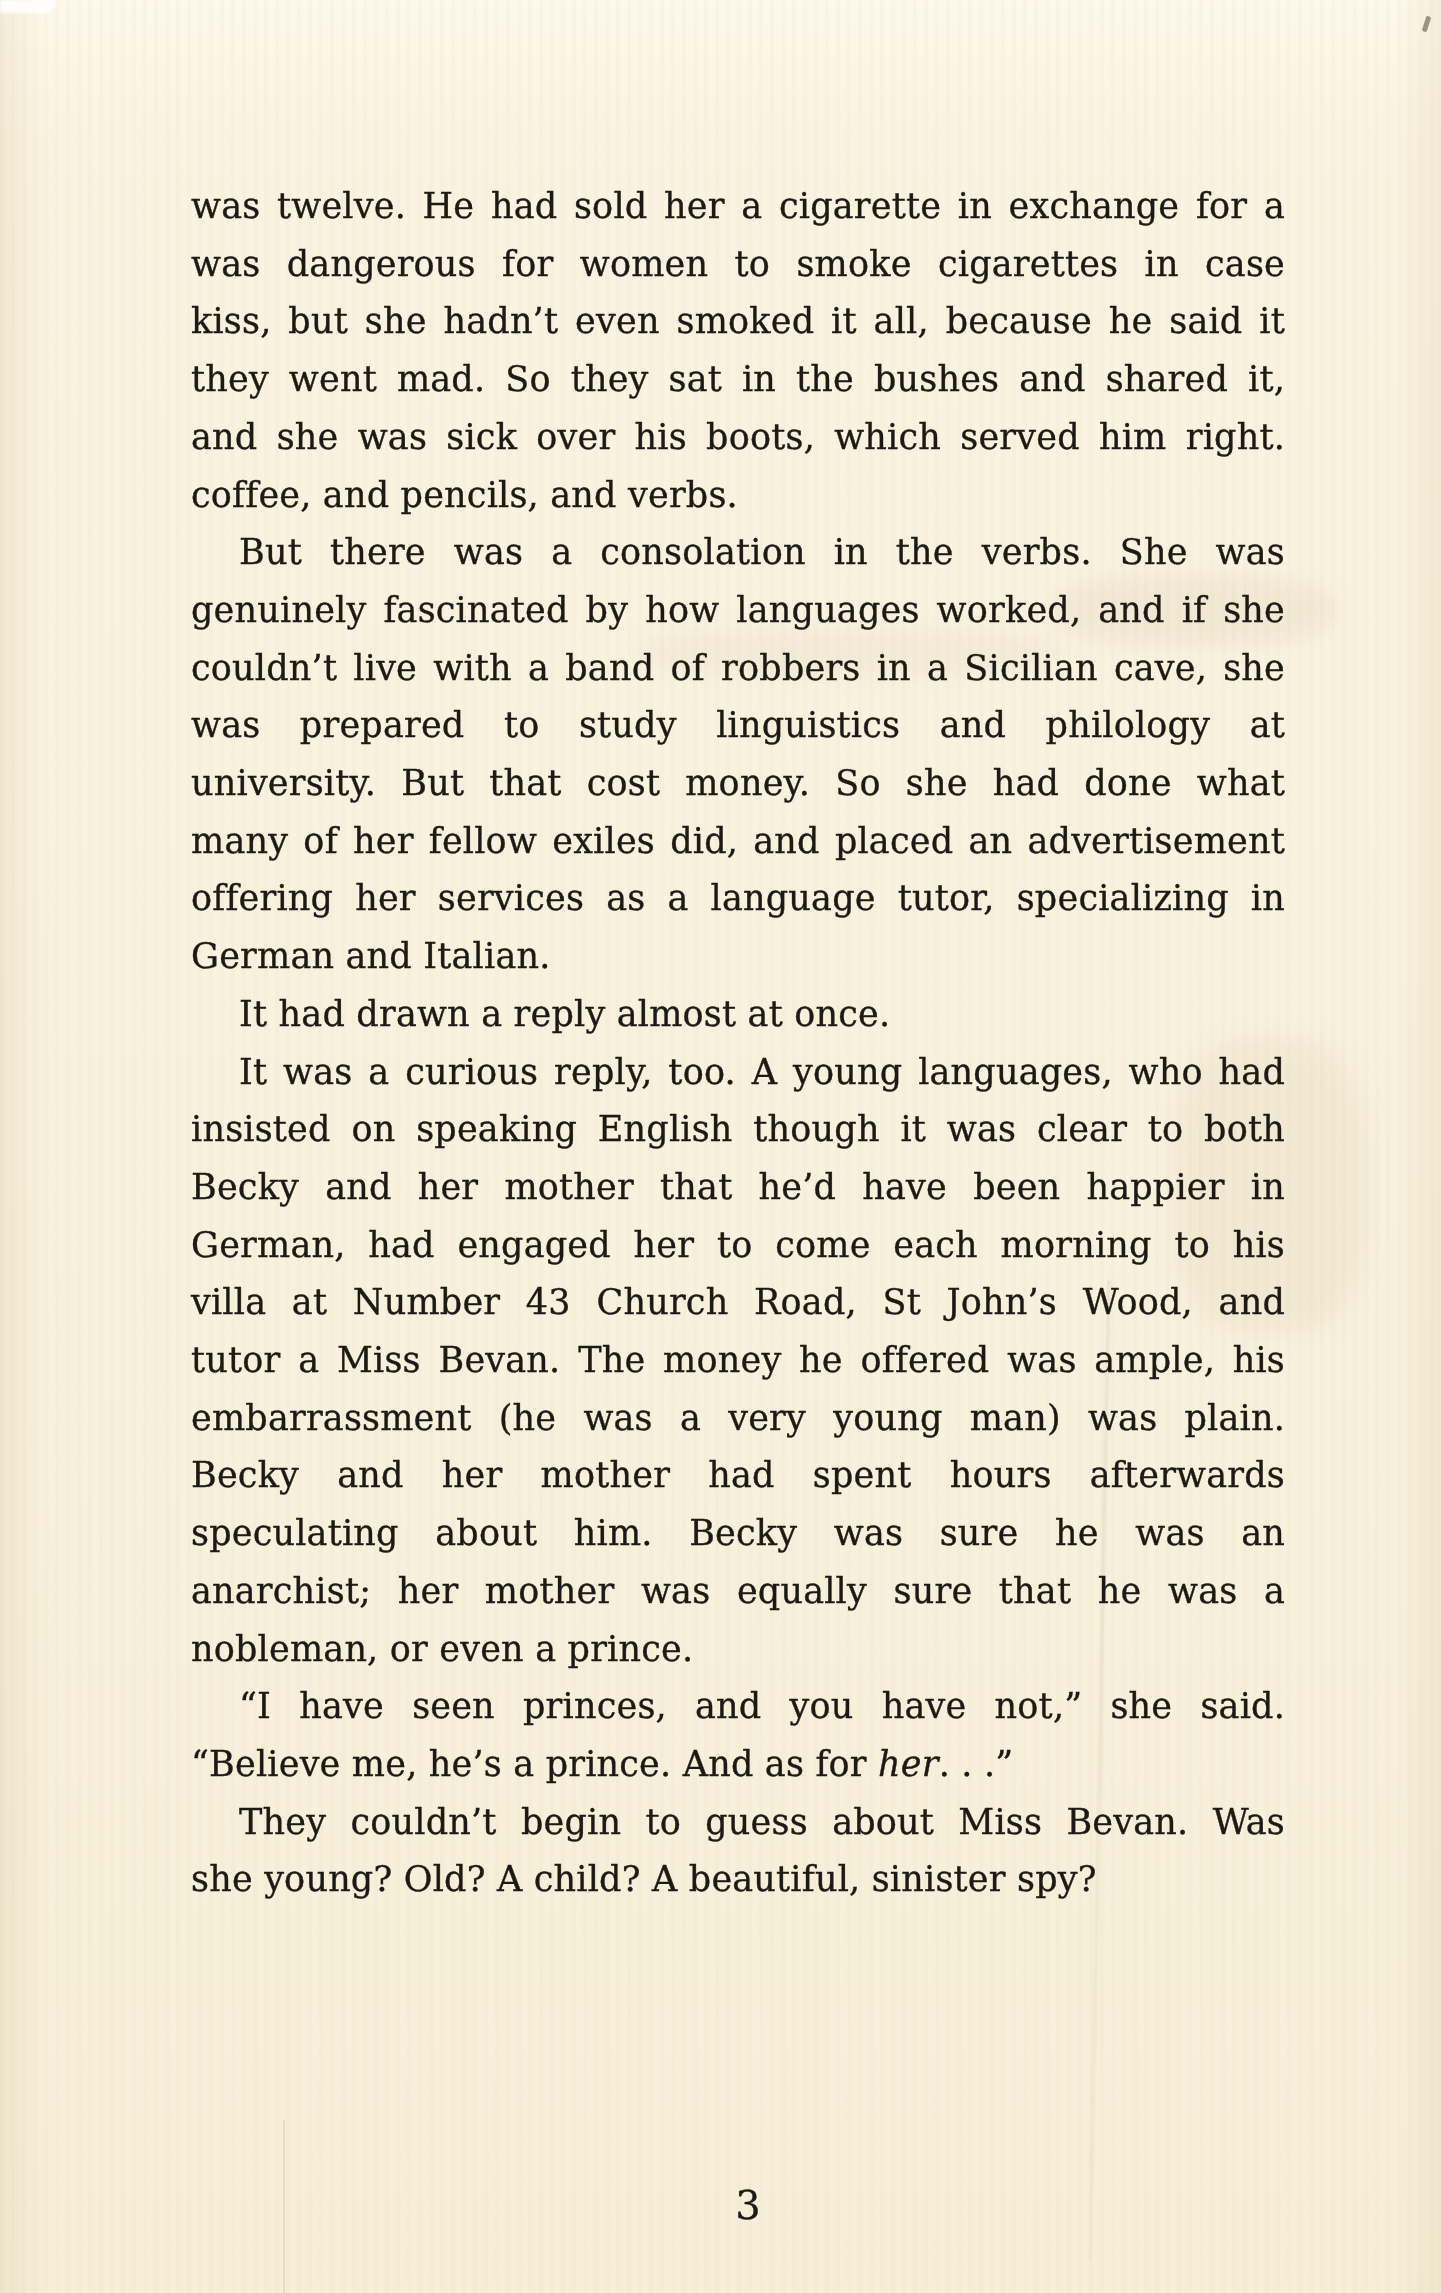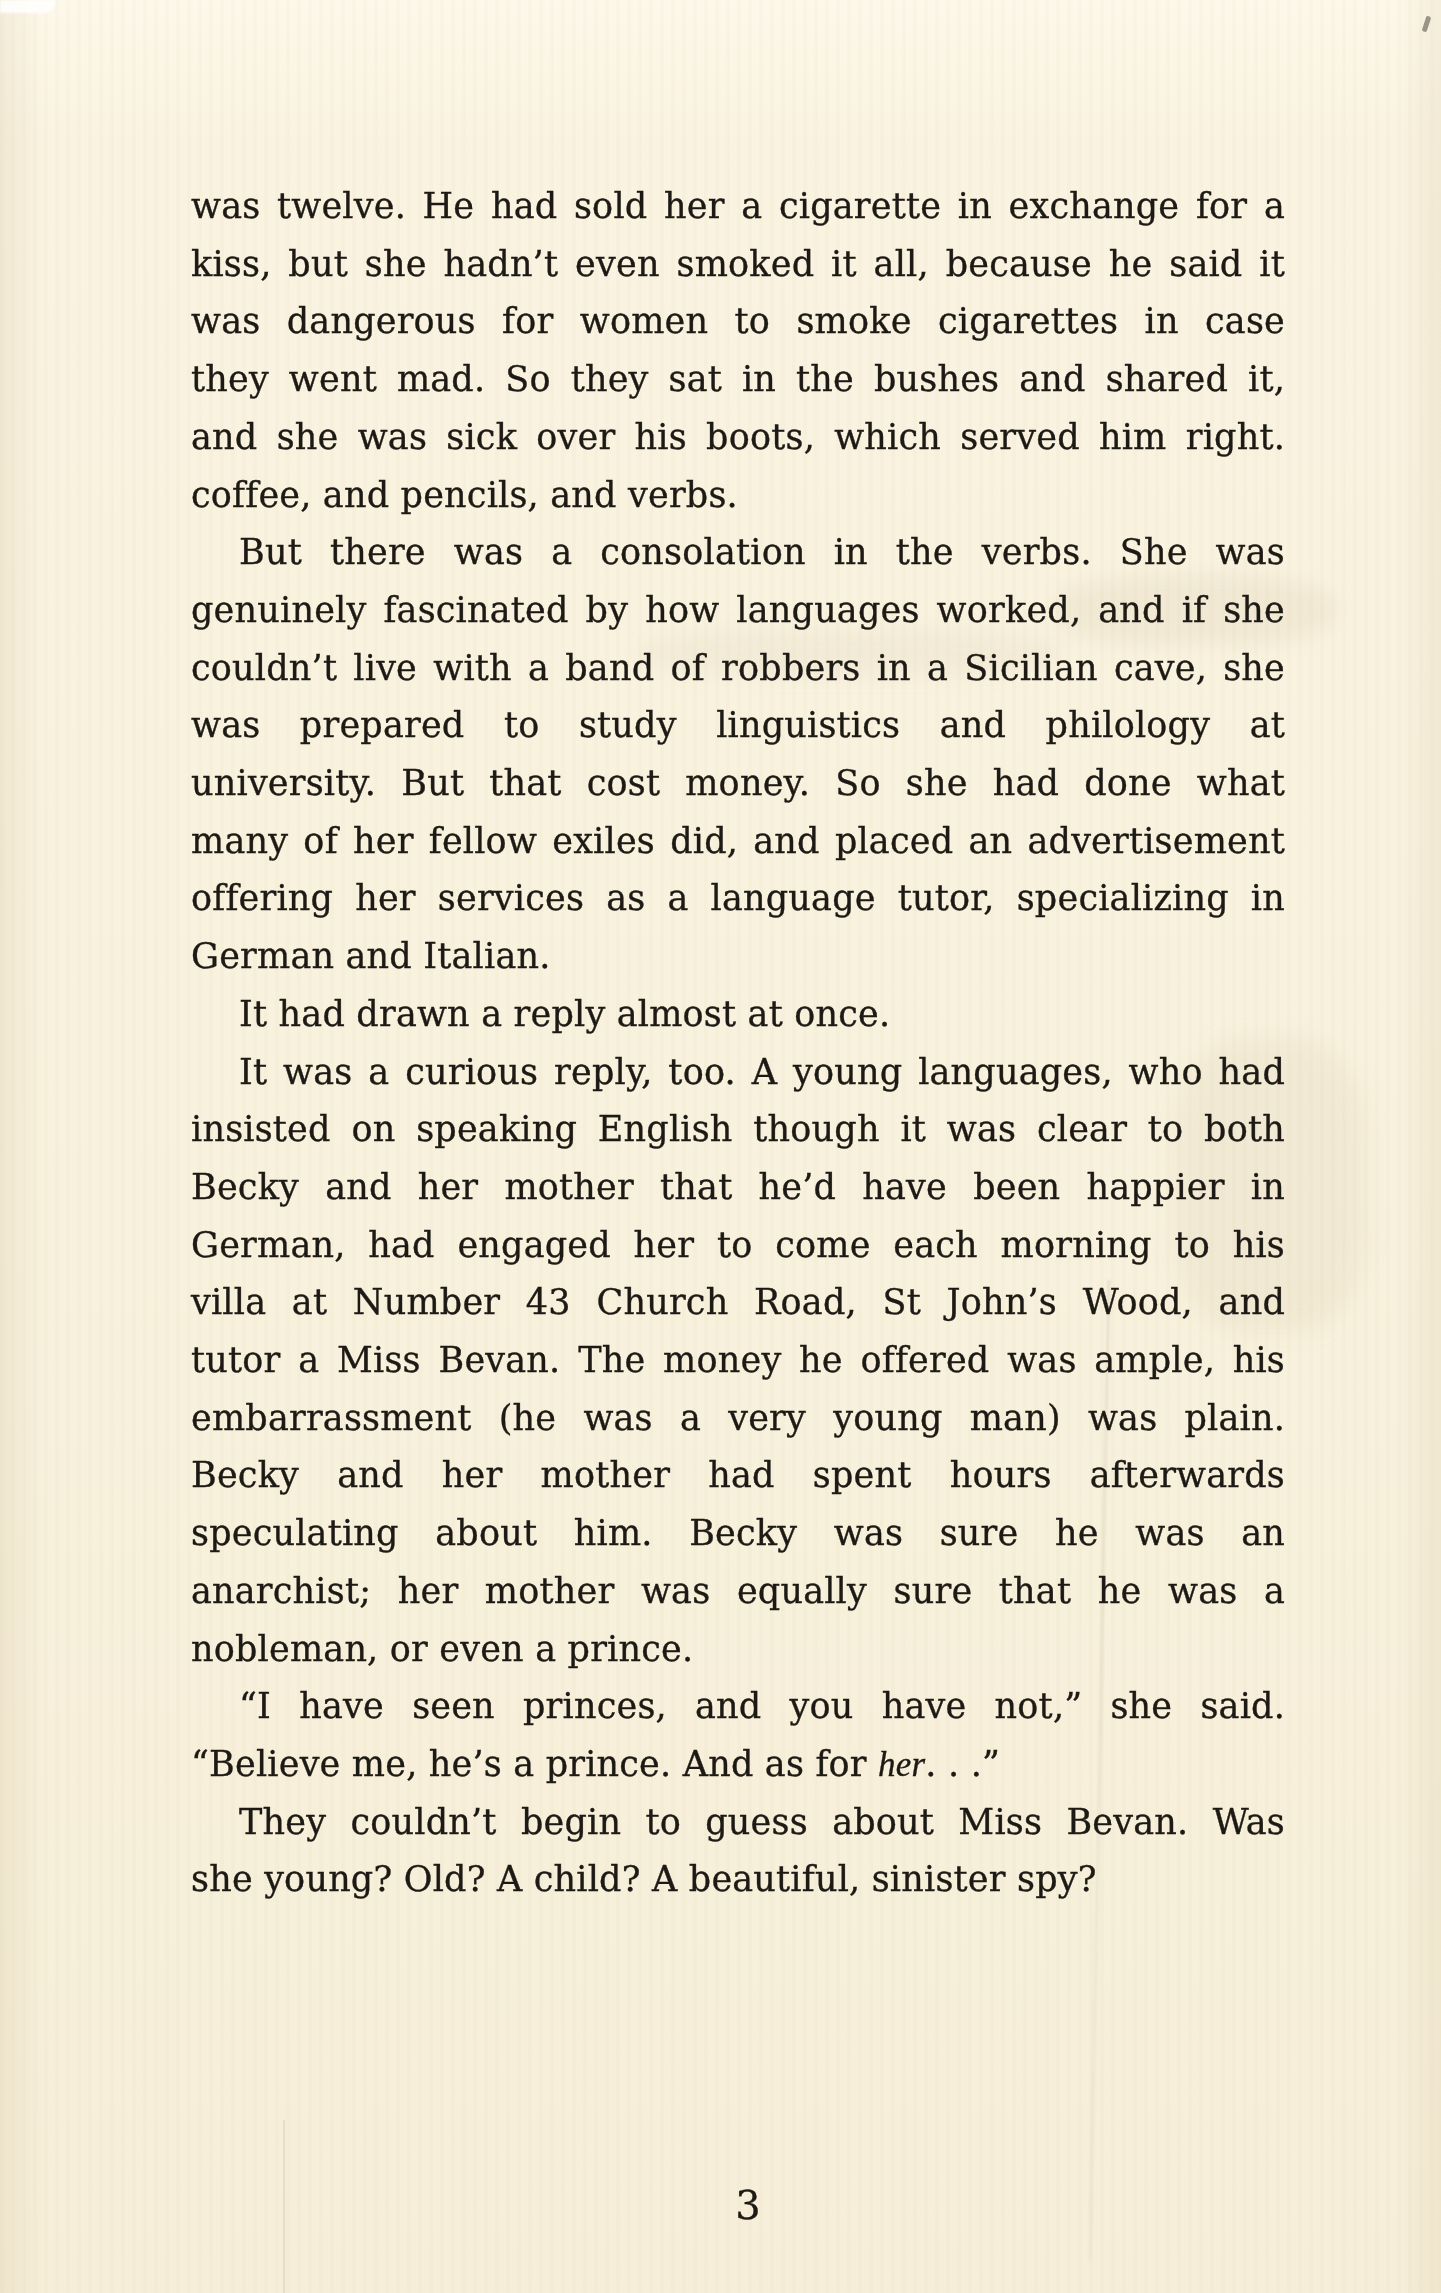--- a/index.html
+++ b/index.html
@@ -33,21 +33,21 @@
     -webkit-text-stroke:.35px var(--ink);
   }
   .line{
     text-align:justify;
     text-align-last:justify;
     white-space:normal;
     margin-left:28px;
   }
   .line.last{ text-align-last:left; }
   .line.indent{ text-indent:48px; }
-  .line i{ font-style:italic;font-family:Liberation Serif, serif; }
+  .line i{ font-style:italic; }
   .page-number{
     position:absolute;
     left:163px; top:2182px; width:1170px;
     text-align:center;
     font-size:40px;
     -webkit-text-stroke:.3px var(--ink);
   }
   
   .artifact{position:absolute;pointer-events:none;}
   .crease-right{
@@ -101,22 +101,22 @@
   <div class="artifact corner-sliver"></div>
   <div class="artifact speck"></div>
   <div class="artifact smudge-a"></div>
   <div class="artifact smudge-b"></div>
   <div class="artifact smudge-c"></div>
   <div class="artifact crease-right"></div>
   <div class="artifact crease-bottom-left"></div>
 
   <div class="text-block">
       <div class="line">was twelve. He had sold her a cigarette in exchange for a</div>
+      <div class="line">was dangerous for women to smoke cigarettes in case</div>
       <div class="line">kiss, but she hadn’t even smoked it all, because he said it</div>
-      <div class="line">was dangerous for women to smoke cigarettes in case</div>
       <div class="line">they went mad. So they sat in the bushes and shared it,</div>
       <div class="line">and she was sick over his boots, which served him right.</div>
       <div class="line last">coffee, and pencils, and verbs.</div>
       <div class="line indent">But there was a consolation in the verbs. She was</div>
       <div class="line">genuinely fascinated by how languages worked, and if she</div>
       <div class="line">couldn’t live with a band of robbers in a Sicilian cave, she</div>
       <div class="line">was prepared to study linguistics and philology at</div>
       <div class="line">university. But that cost money. So she had done what</div>
       <div class="line">many of her fellow exiles did, and placed an advertisement</div>
       <div class="line">offering her services as a language tutor, specializing in</div>

